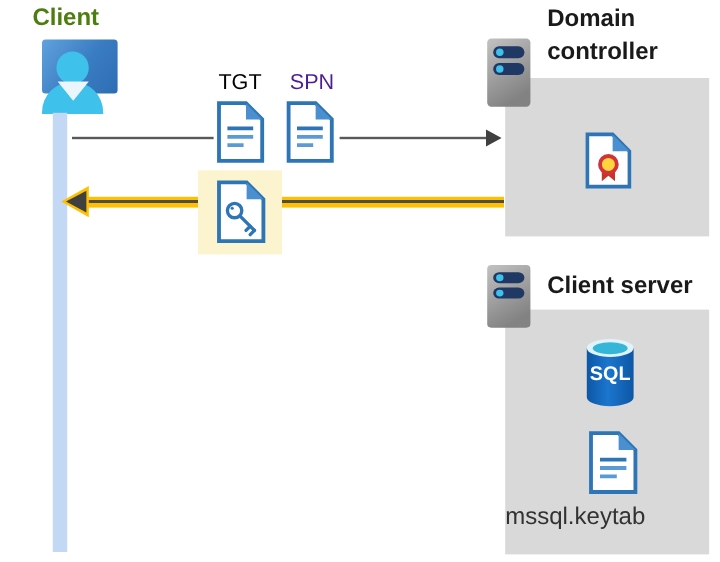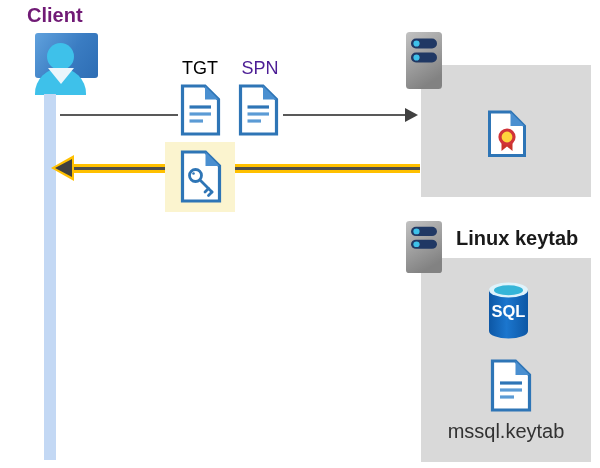--- a/index.html
+++ b/index.html
@@ -3,21 +3,21 @@
 <meta charset="utf-8">
 <style>
   html, body { margin: 0; padding: 0; background: #ffffff; }
   .canvas {
     position: relative; width: 600px; height: 468px; background: #ffffff;
     font-family: "Liberation Sans", sans-serif; overflow: hidden;
   }
   .abs { position: absolute; }
 
   
-  .client-label { left: 27px; top: 4px; font-size: 20px; font-weight: 700; color: #701a75; }
+  .client-label { left: 27px; top: 4px; font-size: 20px; font-weight: 700; color: #4d7c0f; }
   .monitor-screen { left: 35px; top: 33px; width: 63px; height: 45px; border-radius: 3px;
     background: linear-gradient(125deg, #60a1dd 0%, #3a7cc2 55%, #2d6db4 100%); }
   .monitor-neck { left: 61px; top: 77px; width: 13px; height: 8px;
     background: linear-gradient(90deg, #c4c4c4, #8c8c8c); }
   .monitor-base { left: 52px; top: 84px; width: 30px; height: 9px;
     background: linear-gradient(180deg, #cccccc, #979797);
     clip-path: polygon(18% 0, 82% 0, 100% 100%, 0 100%); }
   .person-head { left: 47px; top: 43px; width: 27px; height: 27px; border-radius: 50%; background: #3ec1ea; }
   .person-body { left: 35px; top: 68px; width: 51px; height: 27px; border-radius: 26px 26px 0 0; background: #3ec1ea; }
   .person-collar { left: 48px; top: 68px; width: 0; height: 0;
@@ -52,21 +52,21 @@
   .dc-label { left: 456px; top: 3px; width: 142px; font-size: 20px; font-weight: 700;
     color: #1a1a1a; line-height: 27px; }
   .cert-icon { left: 487px; top: 110px; }
 
   
   .linux-box { left: 421px; top: 258px; width: 170px; height: 204px; background: #d9d9d9; }
   .linux-srv { left: 405px; top: 220px; z-index: 2; }
   .linux-label { left: 456px; top: 227px; width: 142px; font-size: 20px; font-weight: 700; color: #1a1a1a; }
   .sql-icon { left: 487px; top: 281px; }
   .keytab-doc { left: 490px; top: 359px; }
-  .keytab-label { left: 421px; top: 420px; width: 170px; text-align: center; font-size: 20px; color: #323232; }
+  .keytab-label { left: 421px; top: 420px; width: 170px; text-align: left; font-size: 20px; color: #323232; }
 </style>
 </head>
 <body>
 
 <div class="canvas">
 
   <div class="abs client-label">Client</div>
   <div class="abs monitor-screen"></div>
   <div class="abs monitor-neck"></div>
   <div class="abs monitor-base"></div>
@@ -107,20 +107,21 @@
     <path d="M2.5 2 H25.5 L39.5 16 V51 H2.5 Z" fill="#ffffff" stroke="#2E75B6" stroke-width="3.2"></path>
     <path d="M25.5 2 V16 H39.5 Z" fill="#4a8fd0"></path>
     <circle cx="15.5" cy="25.5" r="6" fill="none" stroke="#2E75B6" stroke-width="2.8"></circle>
     <circle cx="13.5" cy="23.5" r="1.3" fill="#2E75B6"></circle>
     <path d="M20.5 30.5 L32 42" stroke="#2E75B6" stroke-width="2.8" fill="none" stroke-linecap="round"></path>
     <path d="M28.5 38.5 L25 42" stroke="#2E75B6" stroke-width="2.8" fill="none" stroke-linecap="round"></path>
     <path d="M32 42 L28.5 45.5" stroke="#2E75B6" stroke-width="2.8" fill="none" stroke-linecap="round"></path>
   </svg>
 
   <div class="abs dc-box"></div>
+  <div class="abs dc-label">Domain controller</div>
 
   <svg class="abs dc-server" width="38" height="59" viewBox="0 0 38 59">
     <defs>
       <linearGradient id="srvGrad1" x1="0" y1="0" x2="0.4" y2="1">
         <stop offset="0" stop-color="#c2c2c2"></stop>
           <stop offset="1" stop-color="#828282"></stop>
       </linearGradient>
     </defs>
     <rect x="1" y="1" width="36" height="57" rx="3.5" fill="url(#srvGrad1)"></rect>
     <rect x="6" y="7.5" width="26" height="10" rx="5" fill="#203864"></rect>
@@ -130,21 +131,21 @@
   </svg>
 
   <svg class="abs cert-icon" width="40" height="48" viewBox="0 0 40 48">
     <path d="M2.5 2 H23.5 L37.5 16 V45.5 H2.5 Z" fill="#ffffff" stroke="#2E75B6" stroke-width="3"></path>
     <path d="M23.5 2 V16 H37.5 Z" fill="#4a8fd0"></path>
     <path d="M14.5 28 L14.5 41 L20 36.5 L25.5 41 L25.5 28 Z" fill="#c9342a"></path>
     <circle cx="20" cy="27" r="7" fill="#ffd43c" stroke="#d13438" stroke-width="3.2"></circle>
   </svg>
 
   <div class="abs linux-box"></div>
-  <div class="abs linux-label">Linux keytab</div>
+  <div class="abs linux-label">Client server</div>
 
   <svg class="abs linux-srv" width="38" height="54" viewBox="0 0 38 59" preserveAspectRatio="none">
     <defs>
       <linearGradient id="srvGrad2" x1="0" y1="0" x2="0.4" y2="1">
         <stop offset="0" stop-color="#c2c2c2"></stop>
           <stop offset="1" stop-color="#828282"></stop>
       </linearGradient>
     </defs>
     <rect x="1" y="1" width="36" height="57" rx="3.5" fill="url(#srvGrad2)"></rect>
     <rect x="6" y="7.5" width="26" height="10" rx="5" fill="#203864"></rect>

